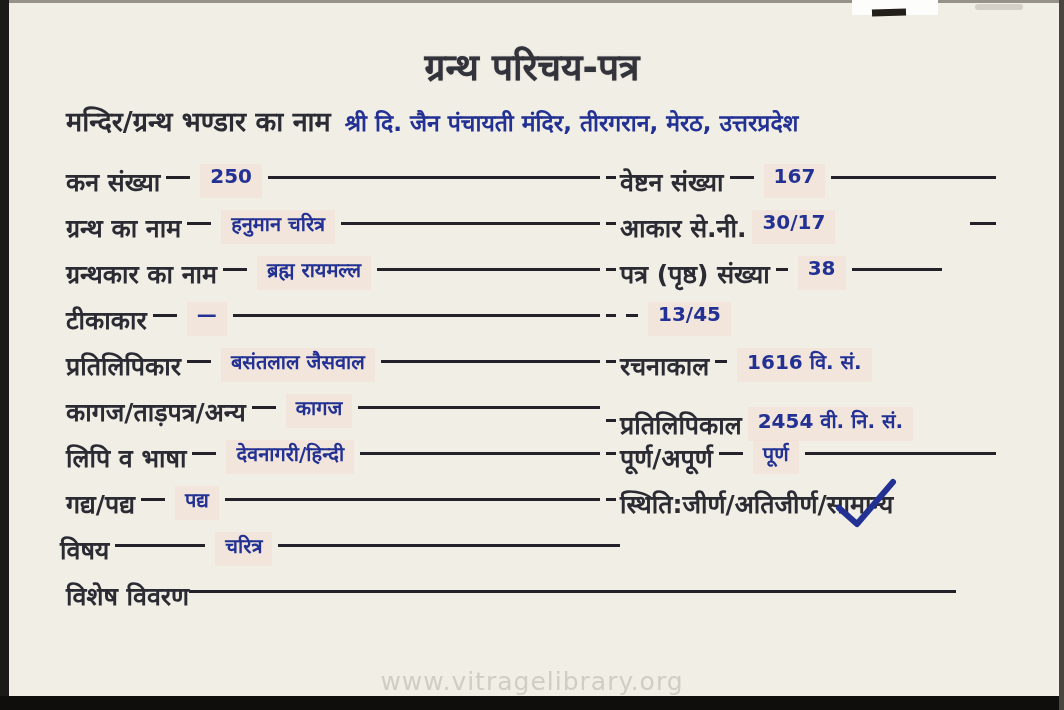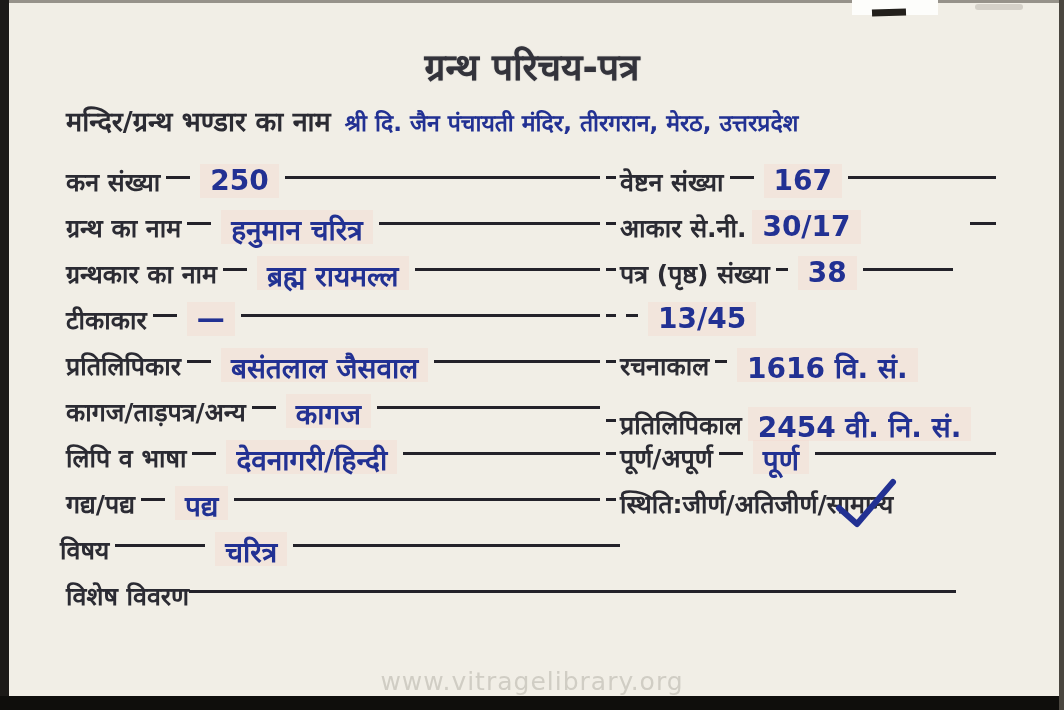--- a/index.html
+++ b/index.html
@@ -34,21 +34,21 @@
 
   .field{
     position:absolute;height:42px;
     display:flex;white-space:nowrap;
   }
   .lbl{font-size:25px;font-weight:bold;color:#2b2b33;}
   .lead{width:24px;border-top:3px solid #23222a;margin:12px 4px 0 6px;}
   .pre{width:10px;border-top:3px solid #23222a;margin:12px 4px 0 0;}
   .tail{flex:1;min-width:0;border-top:3px solid #23222a;margin-top:12px;}
   .val{
-    font-size:28px;font-weight:bold;color:#223193;
+    font-size:20px;font-weight:bold;color:#223193;
     margin:0 6px 8px 6px;padding:0 10px;
     background:rgba(246,214,205,.4);
   }
   .val:empty{padding:0;background:none;margin:0;}
 
   .checked-wrap{position:relative;display:inline-block;}
   .check{position:absolute;left:8px;top:-8px;pointer-events:none;}
 
   .watermark{
     position:absolute;left:0;top:640px;width:1064px;

